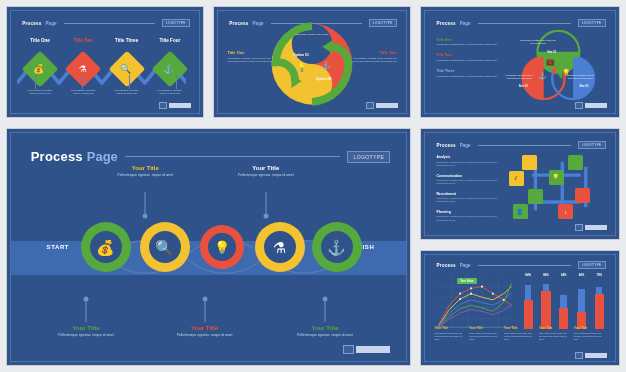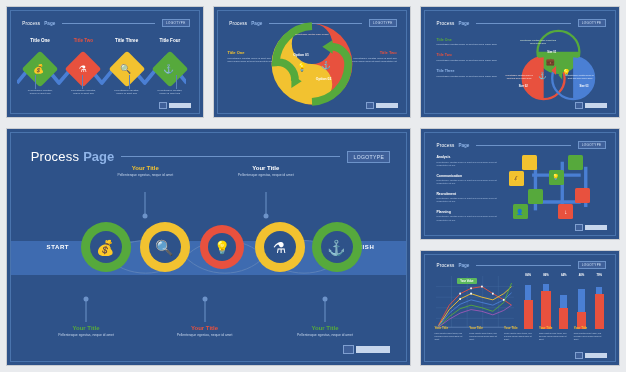--- a/index.html
+++ b/index.html
@@ -5,21 +5,21 @@
   html,body{margin:0;padding:0;background:#eef0f2;}
   body{width:626px;height:372px;overflow:hidden;font-family:"Liberation Sans",sans-serif;}
   .stage{position:relative;width:626px;height:372px;background:#e9ebee;}
 
   .slide{position:absolute;background:#2e5289;border:1px solid #c9ccd1;box-sizing:border-box;overflow:hidden;}
   .slide .inner{position:absolute;left:3px;top:3px;right:3px;bottom:3px;background:#2e5289;
       border:1px solid #4a74ad;box-sizing:border-box;}
 
   
   .hdr{position:absolute;left:6%;top:7%;right:5%;height:10px;display:flex;align-items:center;gap:4px;}
-  .hdr .t1{font-size:4.6px;font-weight:normal;color:#ffffff;letter-spacing:.2px;white-space:nowrap;}
+  .hdr .t1{font-size:4.6px;font-weight:bold;color:#ffffff;letter-spacing:.2px;white-space:nowrap;}
   .hdr .t2{font-size:4.6px;font-weight:bold;color:#8fb4e8;white-space:nowrap;}
   .hdr .rule{flex:1;height:1px;background:#6d93c9;margin:0 3px;}
   .hdr .logo{font-size:3px;color:#cfe0f7;background:#3f6099;border:1px solid #6d93c9;
       padding:1px 3px;letter-spacing:.4px;white-space:nowrap;}
 
   .footer{position:absolute;right:4%;bottom:4%;display:flex;align-items:center;gap:2px;}
   .footer .sq{width:6px;height:5px;background:#3f6099;border:1px solid #7f9fd0;}
   .footer .bar{width:22px;height:5px;background:#c7d6ec;}
 
   

